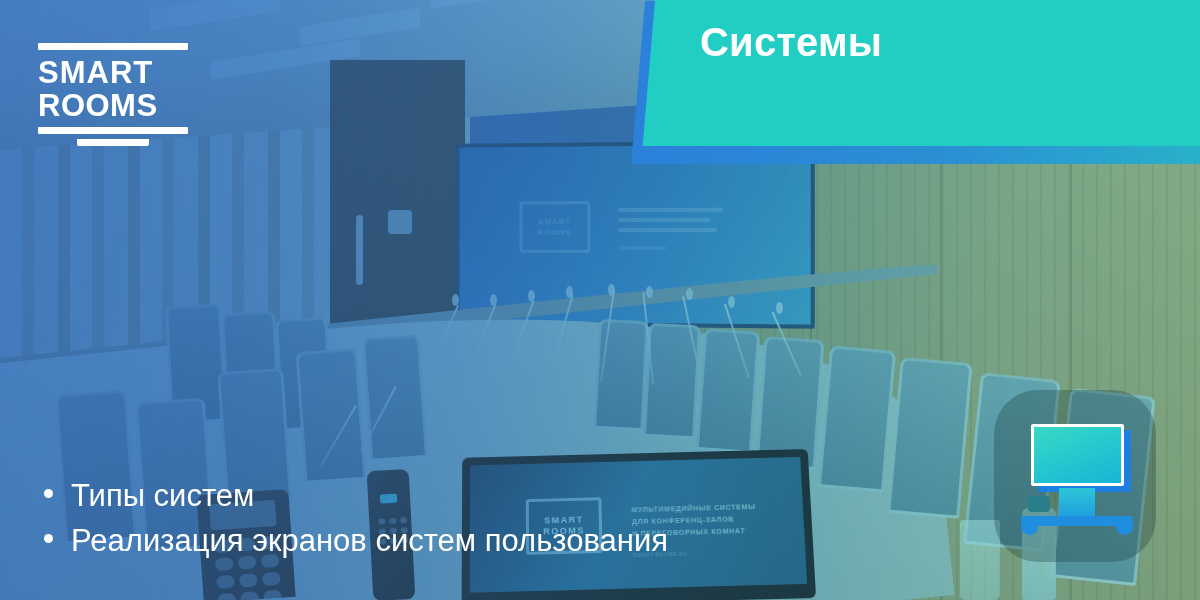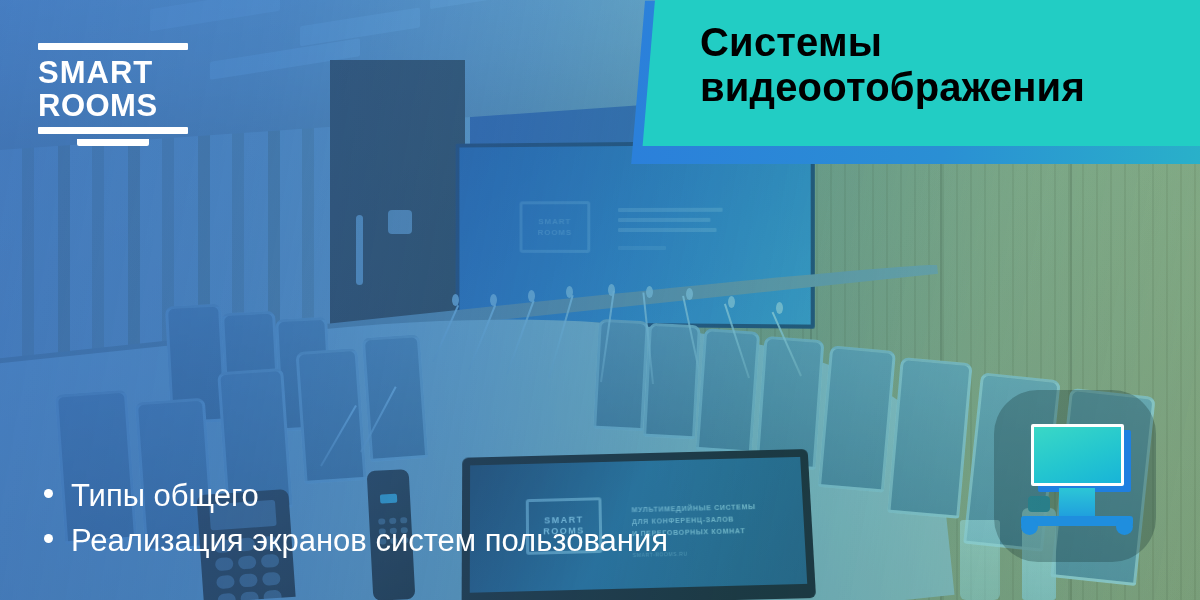--- a/index.html
+++ b/index.html
@@ -267,21 +267,21 @@
     background:linear-gradient(90deg,#2b7fdb 0%, #2a8fd4 55%, #29b2c9 100%);
     clip-path:polygon(5.5% 4%, 100% 4%, 100% 100%, 3.2% 100%);
   }
   .title-teal {
     position:absolute; left:0; top:0; width:600px; height:160px;
     background:#22cdc4;
     clip-path:polygon(7.2% 2%, 100% 2%, 100% 95%, 5.1% 95%);
   }
   .title-text {
     position:absolute; left:88px; top:26px; width:500px;
-    color:#000000; font-weight:bold; font-size:40px; line-height:45px;
+    color:#ffffff; font-weight:bold; font-size:40px; line-height:45px;
     letter-spacing:.2px;
   }
 
   
   .bullets { position:absolute; left:38px; top:473px; width:860px; }
   .bullet-row {
     display:flex; align-items:baseline; gap:18px;
     color:#ffffff; font-size:31px; line-height:45px;
     white-space:nowrap;
   }
@@ -466,28 +466,27 @@
     <div class="logo-bar"></div>
     <div class="logo-stand-gap"></div>
     <div class="logo-stand"></div>
   </div>
 
   <div class="title-wrap">
     <div class="title-blue"></div>
     <div class="title-teal"></div>
     <div class="title-text">
       <div>Системы</div>
-      <div>видеоотображения</div>
     </div>
   </div>
 
   <div class="bullets">
     <div class="bullet-row">
       <span class="bullet-dot"></span>
-      <span>Типы общего</span>
+      <span>Типы систем</span>
     </div>
     <div class="bullet-row">
       <span class="bullet-dot"></span>
       <span>Реализация экранов систем пользования</span>
     </div>
   </div>
 
   <div class="icon-card"></div>
   <div class="mon-screen-shadow"></div>
   <div class="mon-screen"></div>

